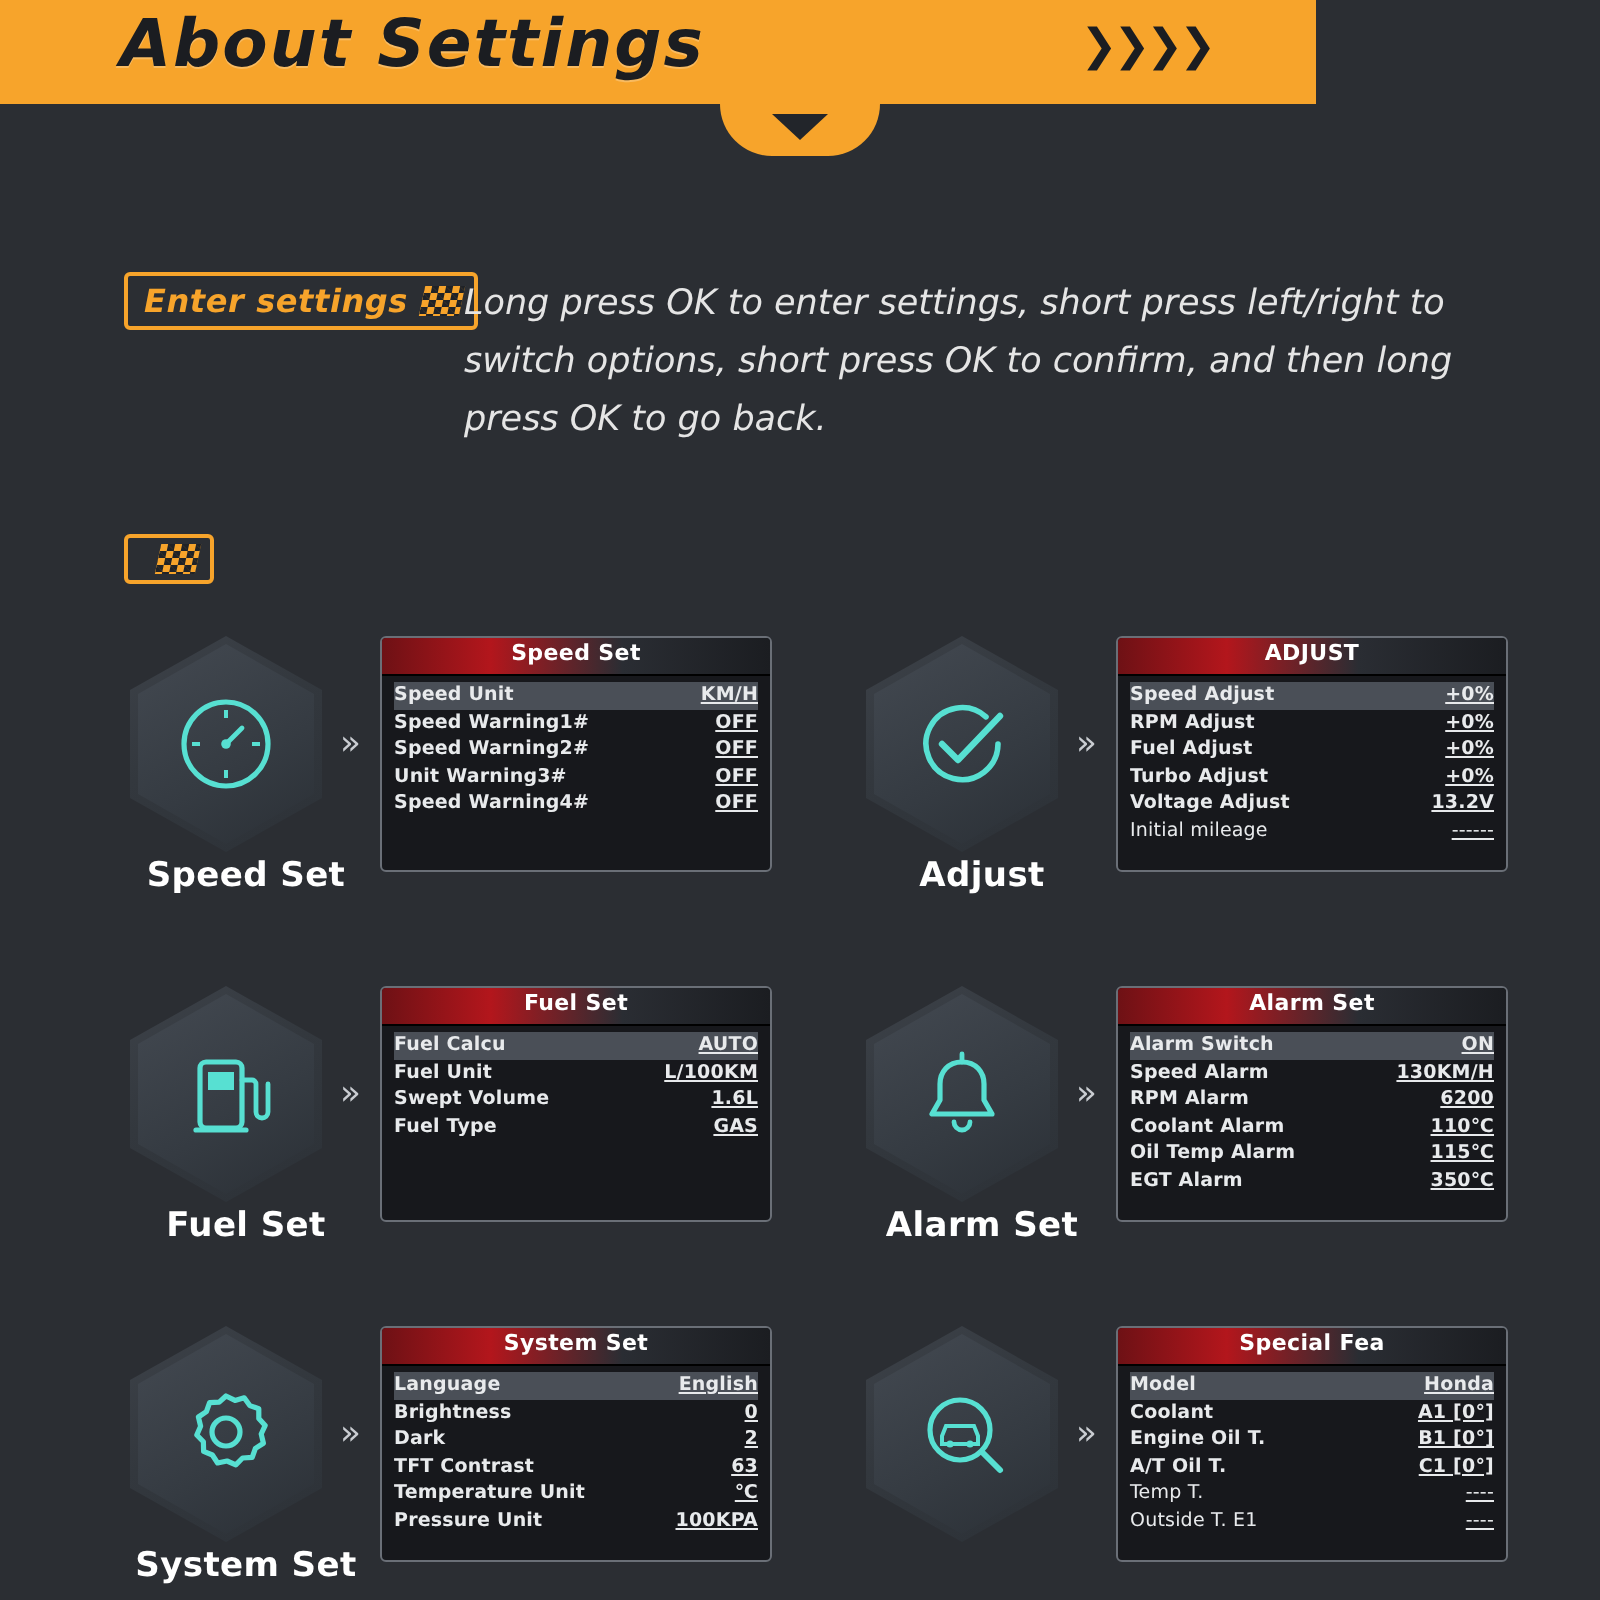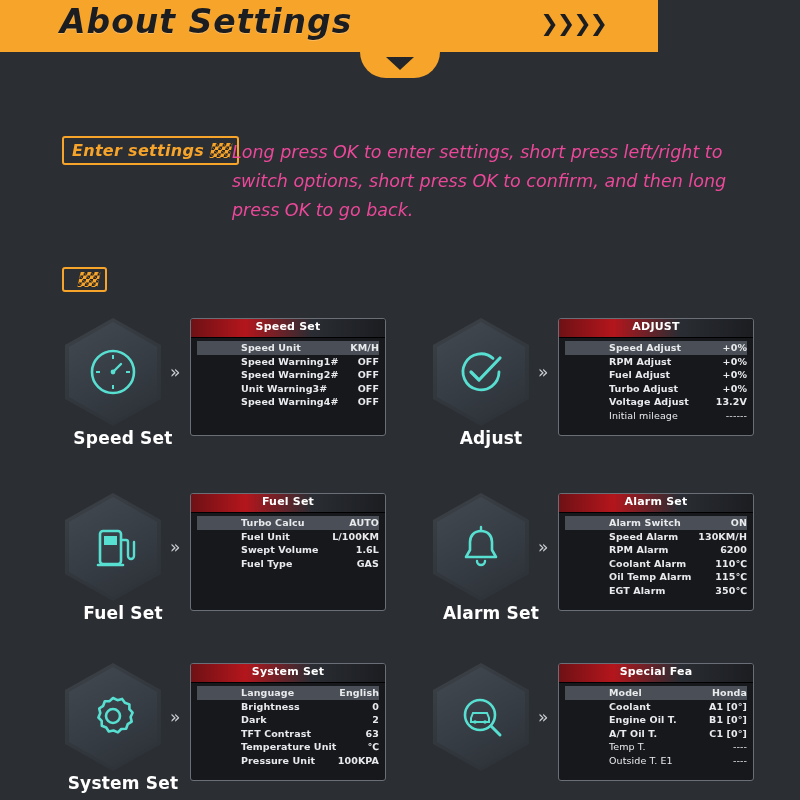--- a/index.html
+++ b/index.html
@@ -100,21 +100,21 @@
 
   .enter-body {
     position: absolute;
     left: 232px;
     top: 138px;
     width: 530px;
     font-family: "DejaVu Sans", sans-serif;
     font-style: italic;
     font-size: 17.5px;
     line-height: 29px;
-    color: #ec4899;
+    color: #e5e5e5;
   }
 
   
   .grid {
     position: absolute;
     left: 0;
     top: 310px;
     width: 800px;
   }
   .cell {
@@ -209,27 +209,26 @@
   }
   .lcd-row {
     display: flex;
     justify-content: space-between;
     align-items: center;
     font-family: "DejaVu Sans", sans-serif;
     font-size: 9.5px;
     line-height: 13.5px;
     color: #e8eaec;
     letter-spacing: 0.1px;
-    padding-left: 44px;
   }
   .lcd-row.sel {
     background: #4a4f57;
   }
   .lcd-row .k { white-space: nowrap; }
-  .lcd-row .v { white-space: nowrap; text-align: center; }
+  .lcd-row .v { white-space: nowrap; text-align: center; text-decoration: underline; }
 
   .lcd-row.b { font-weight: bold; }
 </style>
 </head>
 <body>
 
 <div class="header">
   <div class="header-title">About Settings</div>
   <div class="header-chevrons">❯❯❯❯</div>
 </div>
@@ -359,21 +358,21 @@
       </div>
     </div>
     <div class="cell-label">Fuel Set</div>
     <div class="arrow">»</div>
     <div class="lcd">
       <div class="lcd-title-bar">
         <div class="lcd-title">Fuel Set</div>
       </div>
       <div class="lcd-rows">
         <div class="lcd-row b sel">
-            <span class="k">Turbo Calcu</span>
+            <span class="k">Fuel Calcu</span>
             <span class="v">AUTO</span>
           </div>
         <div class="lcd-row b">
             <span class="k">Fuel Unit</span>
             <span class="v">L/100KM</span>
           </div>
         <div class="lcd-row b">
             <span class="k">Swept Volume</span>
             <span class="v">1.6L</span>
           </div>

